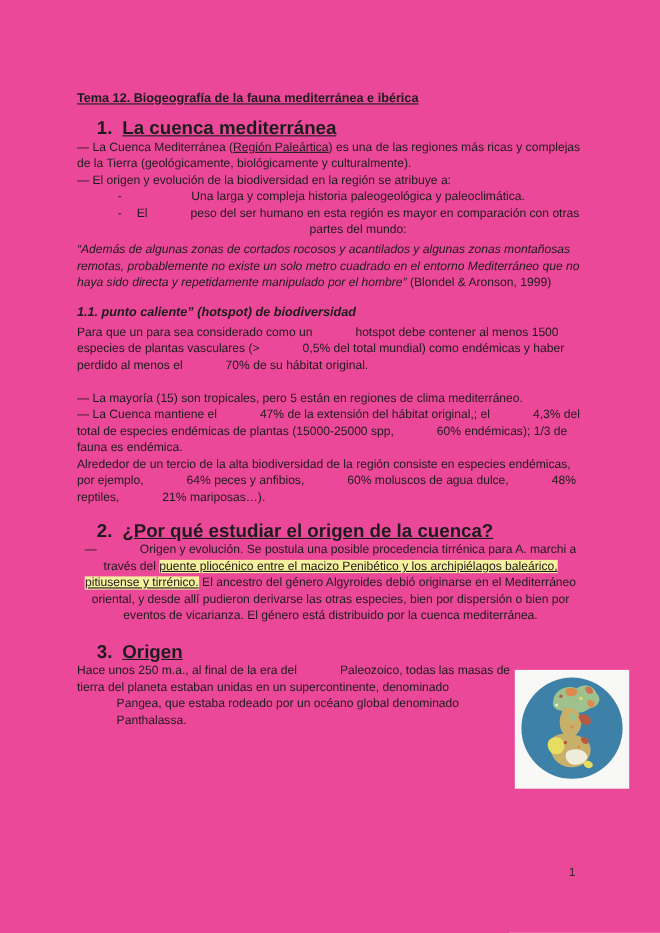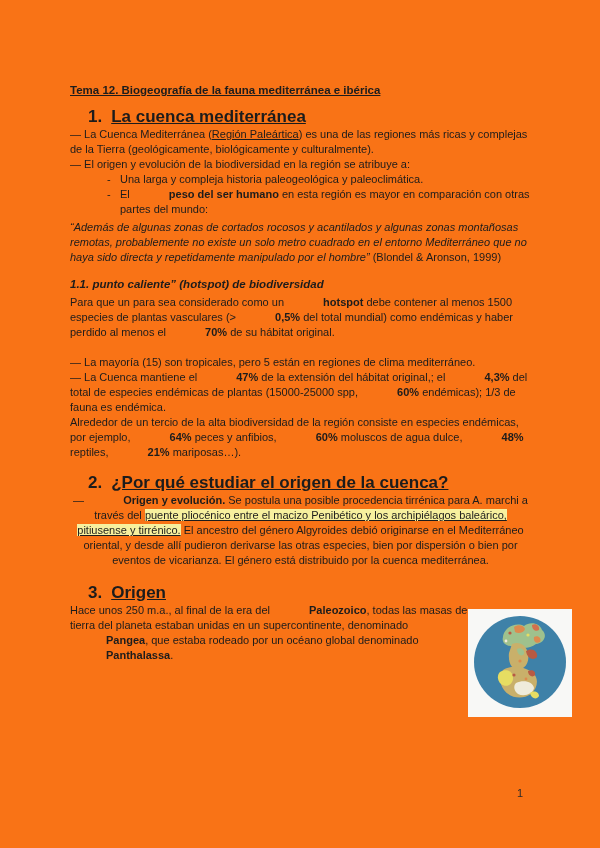--- a/index.html
+++ b/index.html
@@ -1,32 +1,32 @@
 <!DOCTYPE html>
 <html><head>
 <meta charset="utf-8">
 <style>
   html,body{margin:0;padding:0;}
   body{
     width:600px;height:848px;background:#ffffff;position:relative;
     font-family:"Liberation Sans","DejaVu Sans",sans-serif;color:#1c1c1c;
     -webkit-font-smoothing:antialiased;
   }
-  .page{position:absolute;inset:0;background:#f97316;overflow:hidden;}
+  .page{position:absolute;inset:0;background:#ec4899;overflow:hidden;}
   .content{position:absolute;left:70px;top:83px;width:461px;font-size:11px;line-height:15px;}
   p{margin:0;}
-  .b{font-weight:700;padding-left:36px;}
+  .b{font-weight:400;padding-left:36px;}
   .u{text-decoration:underline;}
   .i{font-style:italic;}
   .hl{background:#f7f09e;}
   .title{font-weight:700;text-decoration:underline;font-size:11.5px;margin:0 0 11px 0;}
   .hnum{font-weight:700;font-size:17px;padding-left:18px;margin:0 0 3px 0;}
   .hnum .num{margin-right:9px;}
   .ul{list-style:none;margin:0;padding:0 0 0 35px;}
-  .ul li{position:relative;padding-left:15px;}
+  .ul li{position:relative;padding-left:15px;text-align:center;}
   .ul li::before{content:"-";position:absolute;left:2px;top:0;}
   .quote{margin-top:3px;}
   .h11{margin-top:12px;font-weight:700;font-style:italic;font-size:11.5px;}
   .p3{margin-top:3px;}
   .p4{margin-top:15px;}
   .p6{margin-top:10px;}
   .h2blk{margin-top:15px;}
   .p8{margin-top:3px;text-align:center;}
   .h3blk{margin-top:17px;}
   .p9{margin-top:3px;width:406px;}

